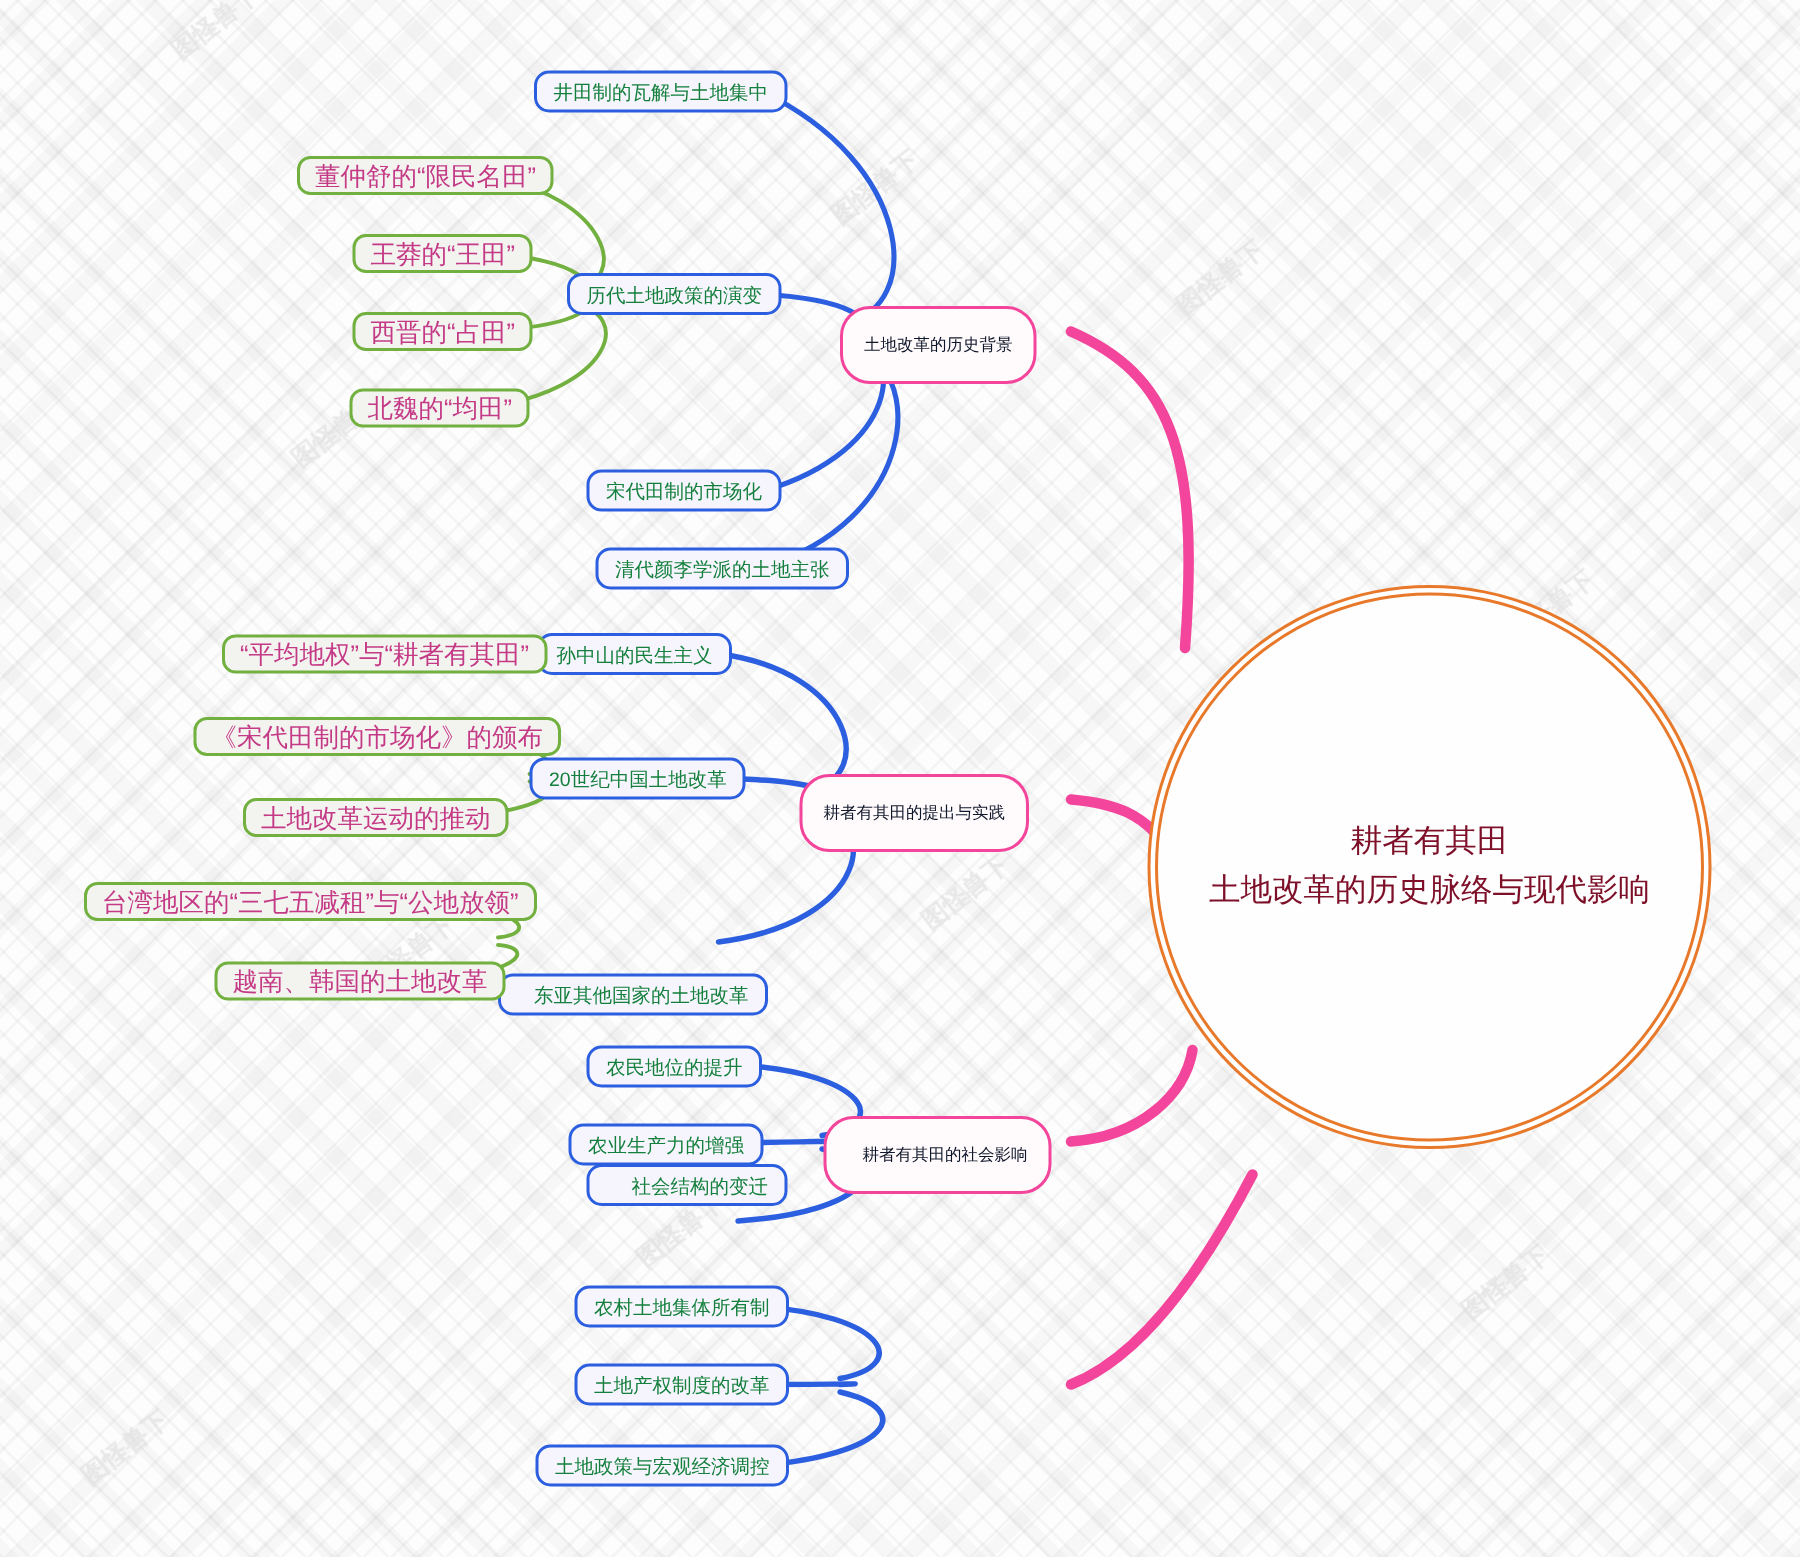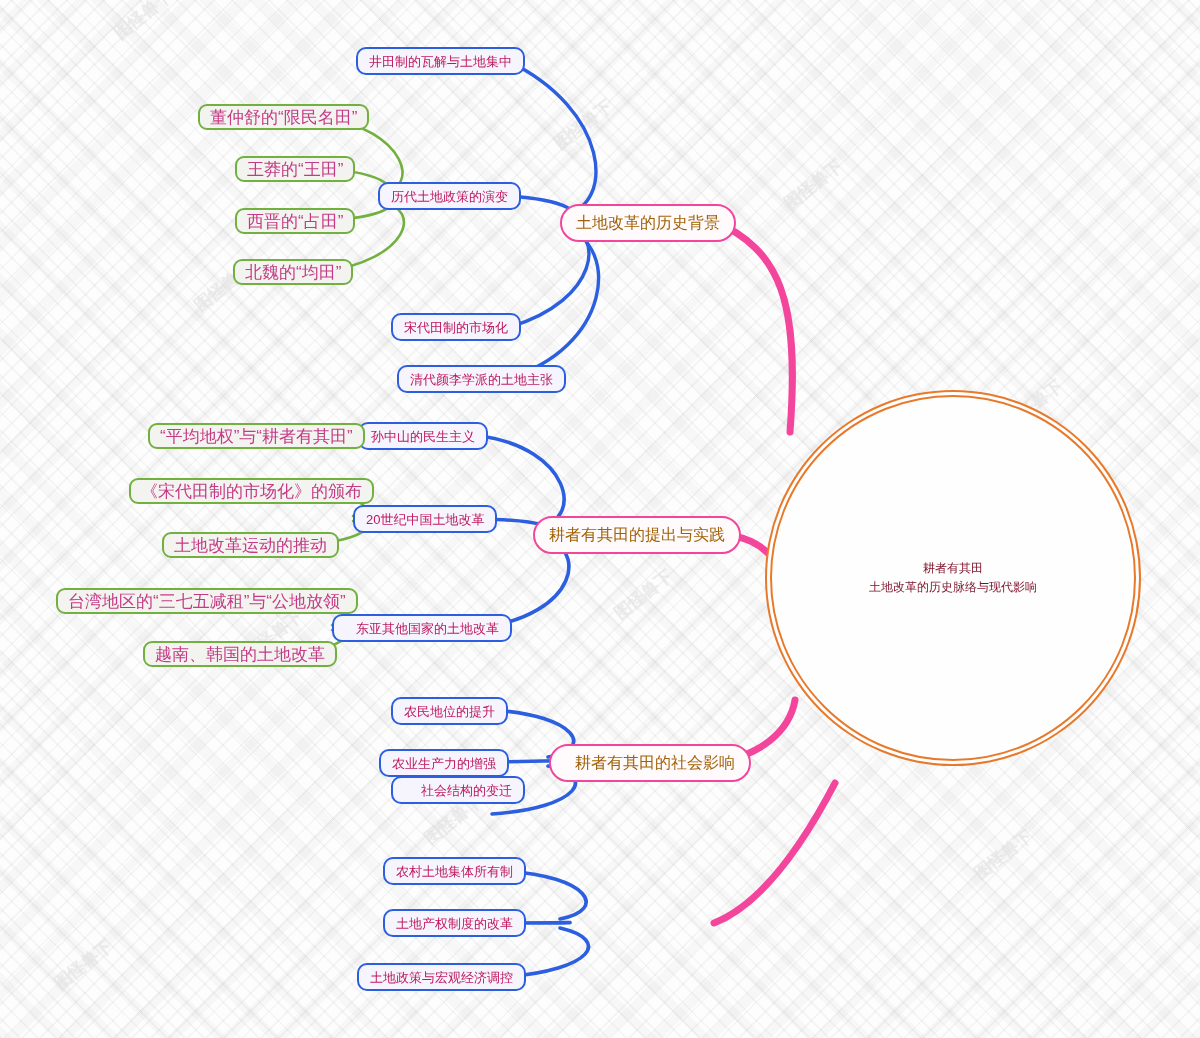--- a/index.html
+++ b/index.html
@@ -32,42 +32,42 @@
     white-space:nowrap;
     line-height:1;
   }
   
   .central{
     border-radius:50%;
     background:#fefefe;
     border:2px solid #e8792a;
     box-shadow:0 0 0 3px #fff, 0 0 0 5px #e8792a;
     color:#7d1028;
-    font-size:12px;
+    font-size:21px;
     text-align:left;
     flex-direction:column;
     line-height:1.55;
   }
   .central span{display:block;}
   
   .lv1{
     border:2px solid #f3459b;
     border-radius:20px;
     background:#fffafc;
-    color:#a16207;
-    font-size:16px;
+    color:#0f172a;
+    font-size:11px;
     padding:0 14px;
-    height:38px;
+    height:52px;
   }
   
   .lv2{
     border:2px solid #2b5fe0;
     border-radius:10px;
     background:#f6f5fd;
-    color:#be185d;
+    color:#15803d;
     font-size:13px;
     padding:0 11px;
     height:28px;
   }
   
   .lv3{
     border:2px solid #72b03f;
     border-radius:9px;
     background:#f3f4f0;
     color:#c43a86;
@@ -174,21 +174,21 @@
 
   <div class="node lv1" style="left:533px;top:516px;">耕者有其田的提出与实践</div>
 
   <div class="node lv2" style="left:358px;top:422px;">孙中山的民生主义</div>
   <div class="node lv3" style="left:148px;top:423px;">“平均地权”与“耕者有其田”</div>
 
   <div class="node lv2" style="left:353px;top:505px;">20世纪中国土地改革</div>
   <div class="node lv3" style="left:129px;top:478px;">《宋代田制的市场化》的颁布</div>
   <div class="node lv3" style="left:162px;top:532px;">土地改革运动的推动</div>
 
-  <div class="node lv2" style="left:332px;top:614px;padding-left:22px;">东亚其他国家的土地改革</div>
+  <div class="node lv2" style="left:332px;top:649px;padding-left:22px;">东亚其他国家的土地改革</div>
   <div class="node lv3" style="left:56px;top:588px;">台湾地区的“三七五减租”与“公地放领”</div>
   <div class="node lv3" style="left:131px;top:641px;margin-left:12px;">越南、韩国的土地改革</div>
 
   <div class="node lv1" style="left:549px;top:744px;padding-left:24px;">耕者有其田的社会影响</div>
 
   <div class="node lv2" style="left:391px;top:697px;">农民地位的提升</div>
   <div class="node lv2" style="left:379px;top:749px;">农业生产力的增强</div>
   <div class="node lv2" style="left:391px;top:776px;padding-left:28px;">社会结构的变迁</div>
 
 

